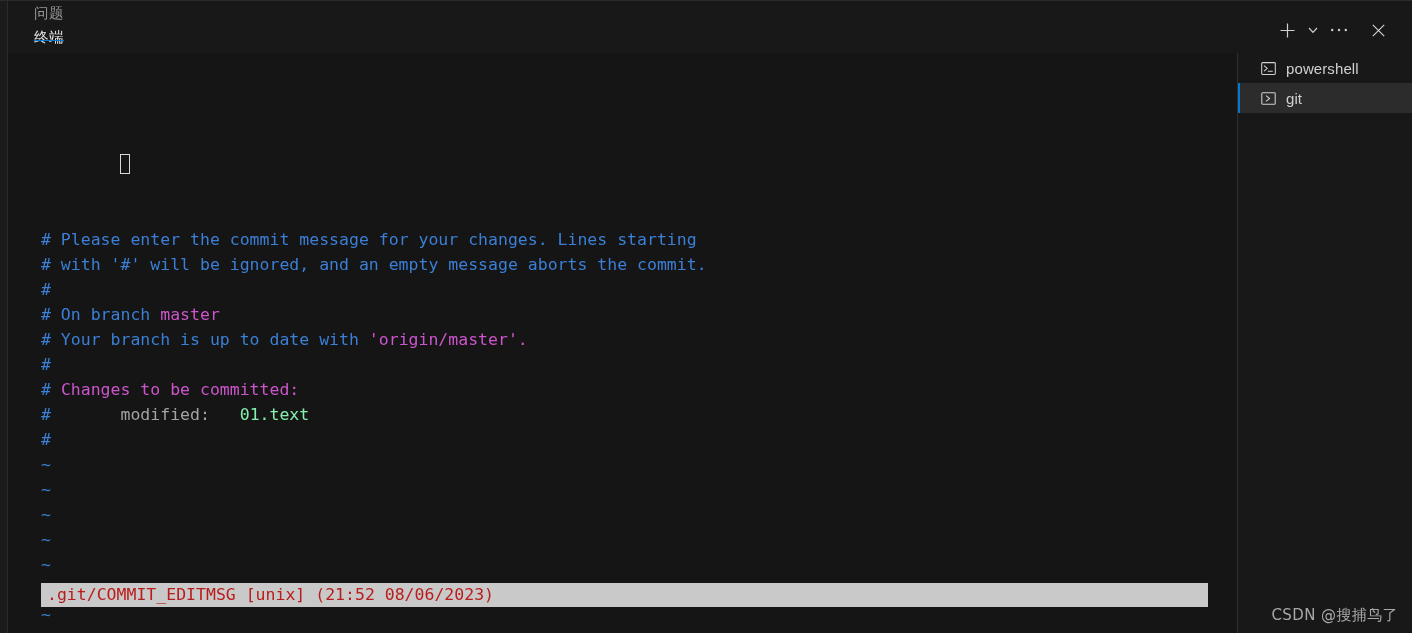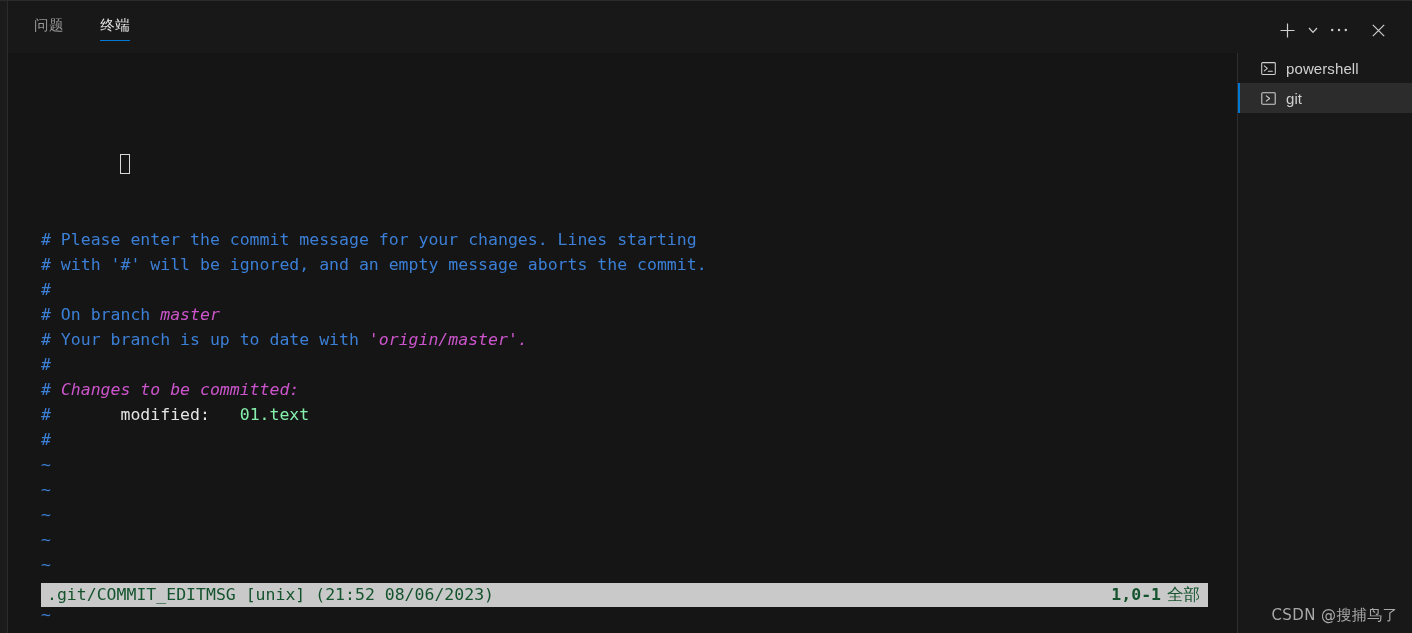--- a/index.html
+++ b/index.html
@@ -30,20 +30,21 @@
     background: #181818;
     display: flex;
     align-items: flex-start;
   }
 
   .tabs {
     display: flex;
     align-items: flex-end;
     height: 48px;
     padding-left: 26px;
+    flex-direction: column;
   }
 
   .tab {
     position: relative;
     height: 48px;
     display: flex;
     align-items: center;
     margin-right: 36px;
     font-size: 14.5px;
     color: #989898;
@@ -114,34 +115,34 @@
   .cursor-block {
     display: inline-block;
     width: 10px;
     height: 20px;
     border: 1.6px solid #d8d8d8;
     vertical-align: -4px;
     background: transparent;
   }
 
   .c-blue    { color: #3b7fd6; }
-  .c-magenta { color: #cc55cc; font-style: italic; }
-  .c-green   { color: #e5e5e5; text-align: right; }
+  .c-magenta { color: #cc55cc; }
+  .c-green   { color: #a3a3a3; text-align: right; }
   .c-red     { color: #86efac; }
   .c-under   { text-underline-offset: 3px; }
 
   
   .statusline {
     position: absolute;
     left: 33px;
     bottom: 26px;
     width: 1167px;
     height: 24px;
     background: #c9c9c9;
-    color: #14532d;
+    color: #b91c1c;
     font-family: "DejaVu Sans Mono", "Liberation Mono", monospace;
     font-size: 16.5px;
     line-height: 24px;
     display: flex;
     align-items: center;
     padding: 0 6px;
     white-space: pre;
   }
   .sl-left { flex: 1 1 auto; }
   .sl-right {
@@ -264,23 +265,20 @@
   <div class="term-wrap">
     <div class="term-screen" id="term-screen">
       <div class="t-line">
         <span class="cursor-block"></span>
       </div>
       
     <div class="t-line"><span class="c-blue"># Please enter the </span><span class="c-blue c-under">commit</span><span class="c-blue"> message for your changes. Lines starting</span></div><div class="t-line"><span class="c-blue"># with '#' will be ignored, and an empty message aborts the commit.</span></div><div class="t-line"><span class="c-blue">#</span></div><div class="t-line"><span class="c-blue"># On branch </span><span class="c-magenta">master</span></div><div class="t-line"><span class="c-blue"># Your branch is up to date with </span><span class="c-magenta">'origin/master'.</span></div><div class="t-line"><span class="c-blue">#</span></div><div class="t-line"><span class="c-blue"># </span><span class="c-magenta">Changes to be committed:</span></div><div class="t-line"><span class="c-blue">#       </span><span class="c-green">modified:   </span><span class="c-red">01.text</span></div><div class="t-line"><span class="c-blue">#</span></div><div class="t-line"><span class="c-blue">~</span></div><div class="t-line"><span class="c-blue">~</span></div><div class="t-line"><span class="c-blue">~</span></div><div class="t-line"><span class="c-blue">~</span></div><div class="t-line"><span class="c-blue">~</span></div><div class="t-line"><span class="c-blue">~</span></div><div class="t-line"><span class="c-blue">~</span></div><div class="t-line"><span class="c-blue">~</span></div></div>
 
     <div class="statusline">
       <span class="sl-left">.git/COMMIT_EDITMSG [unix] (21:52 08/06/2023)</span>
-      <span class="sl-right">
-        <span>1,0-1</span><span class="zh">全部</span>
-      </span>
     </div>
   </div>
 
   <div class="term-list">
     <div class="tl-item">
       <span class="tl-icon">
         <svg width="15" height="15" viewBox="0 0 15 15" aria-hidden="true">
           <rect x="0.7" y="1.6" width="13.6" height="11.8" rx="0.8" stroke="#d0d0d0" stroke-width="1.05" fill="none"></rect>
           <path d="M3.3 4.9 L6.3 7.4 L3.3 9.9" stroke="#d0d0d0" stroke-width="1.05" fill="none" stroke-linecap="round" stroke-linejoin="round"></path>
           <path d="M7.3 10.3 H11.3" stroke="#d0d0d0" stroke-width="1.05" stroke-linecap="round"></path>

